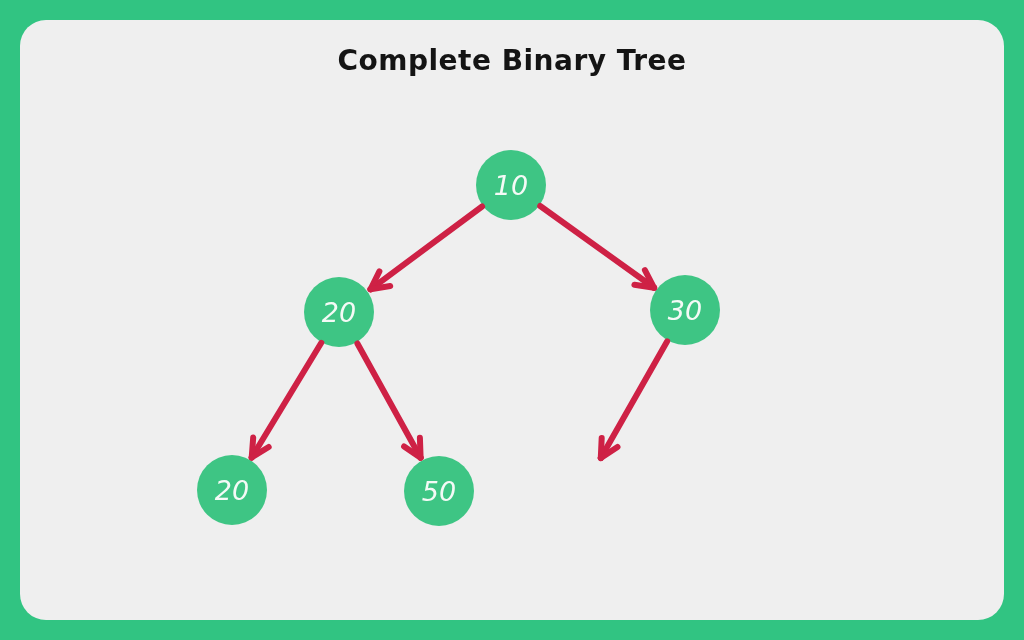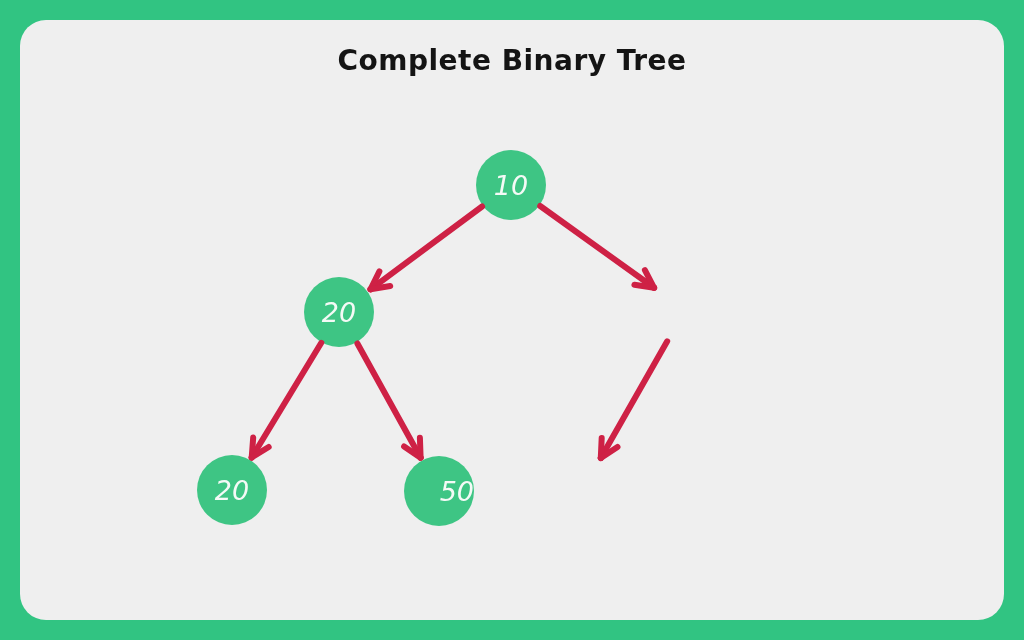--- a/index.html
+++ b/index.html
@@ -58,24 +58,27 @@
   <div class="panel"></div>
 
   <h1 class="title">Complete Binary Tree</h1>
 
   <div class="node" style="left: 476px; top: 150px;">
     <span>10</span>
   </div>
   <div class="node" style="left: 304px; top: 277px;">
     <span>20</span>
   </div>
+  <div class="node" style="left: 650px; top: 275px;">
+    <span>30</span>
+  </div>
   <div class="node" style="left: 197px; top: 455px;">
     <span>20</span>
   </div>
-  <div class="node" style="left: 404px; top: 456px; justify-content: flex-end;">
+  <div class="node" style="left: 404px; top: 456px;">
     <span>50</span>
   </div>
 
   <svg class="edges" viewBox="0 0 1024 640" xmlns="http://www.w3.org/2000/svg">
       <g>
         <line x1="482.1" y1="206.5" x2="370.5" y2="289.3" stroke="#ce2145" stroke-width="6" stroke-linecap="round"></line>
         <line x1="370.5" y1="289.3" x2="379.4" y2="271.4" stroke="#ce2145" stroke-width="6" stroke-linecap="round"></line>
         <line x1="370.5" y1="289.3" x2="390.2" y2="286.0" stroke="#ce2145" stroke-width="6" stroke-linecap="round"></line>
       </g>
       <g>

